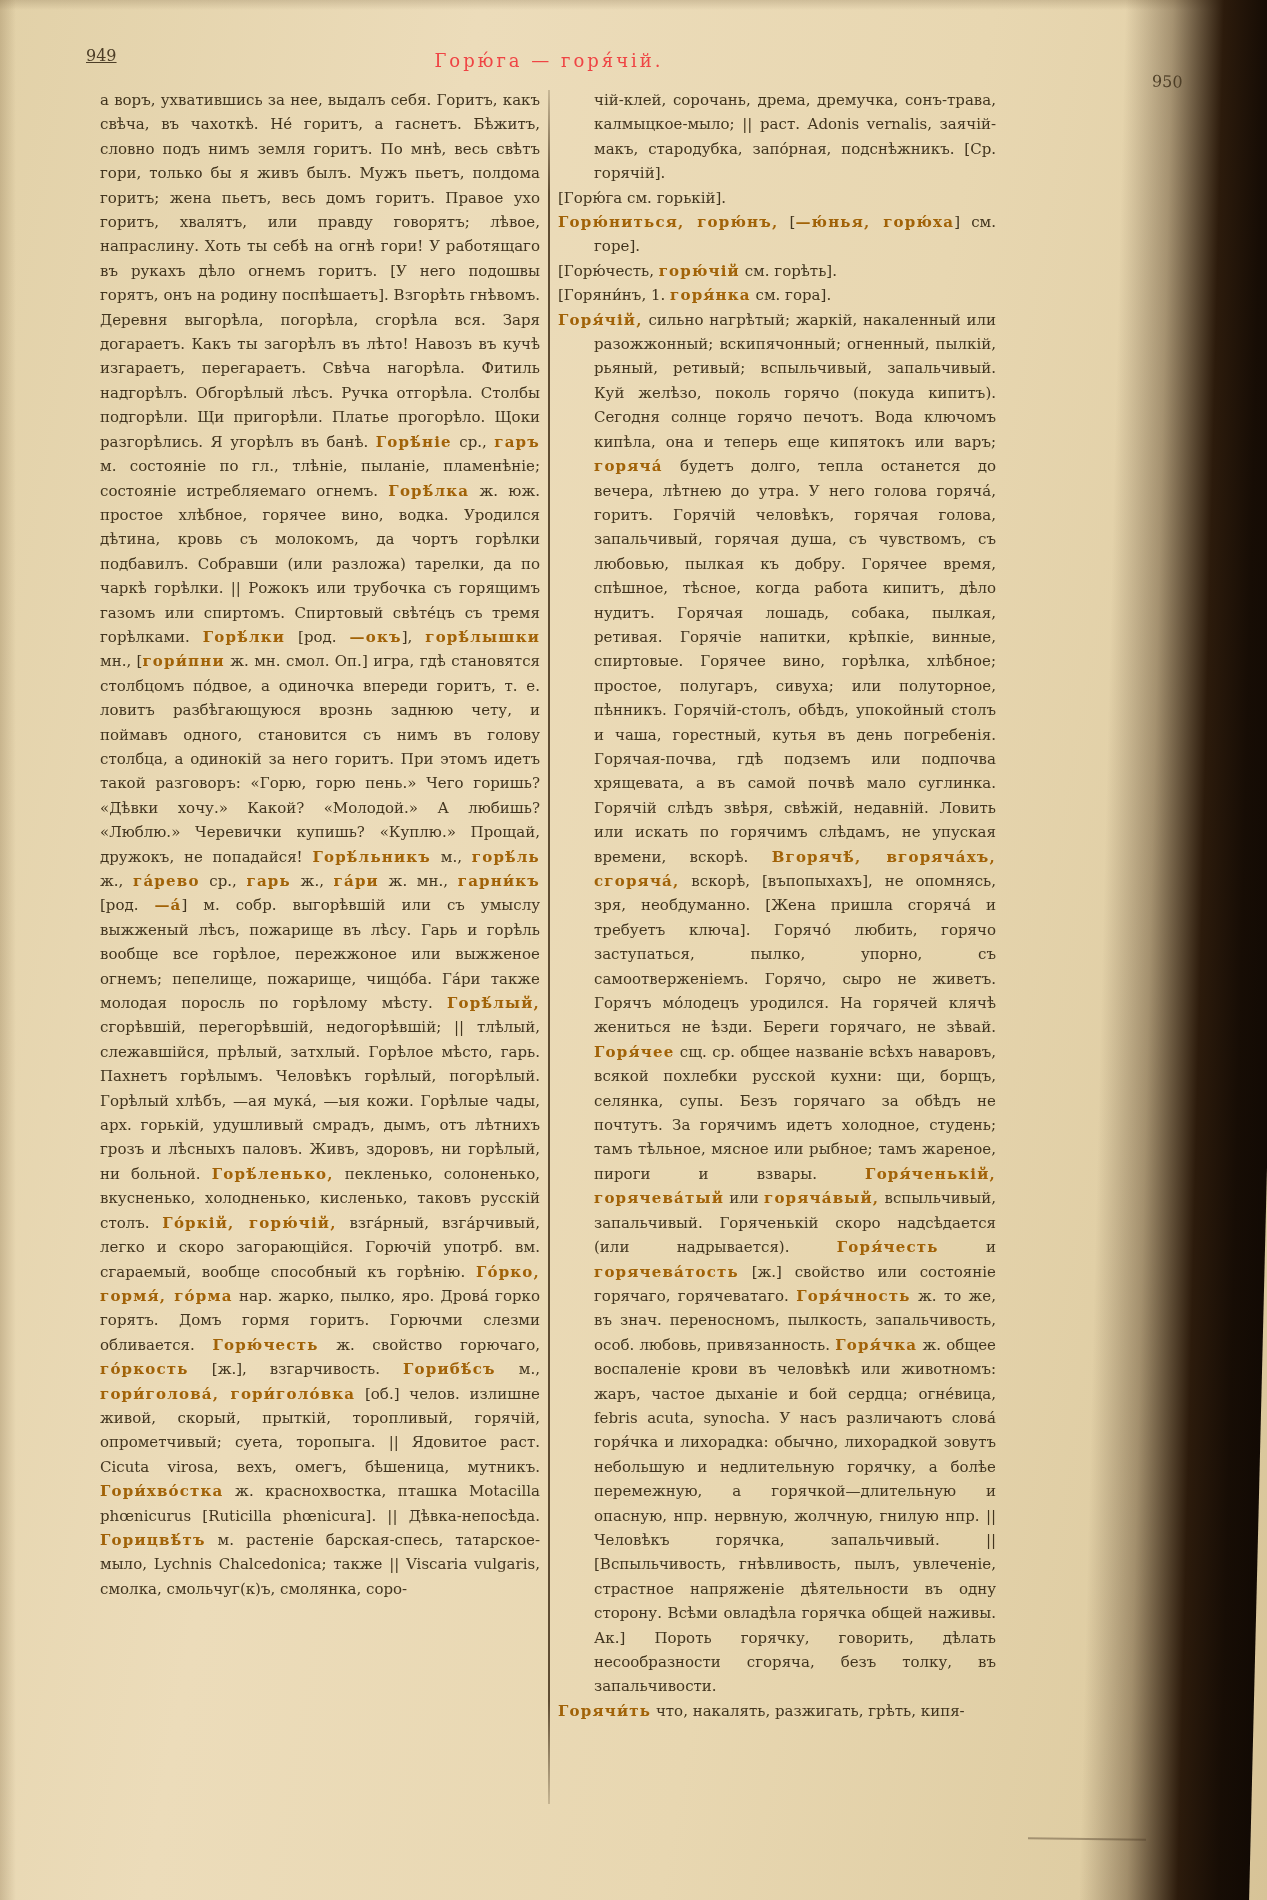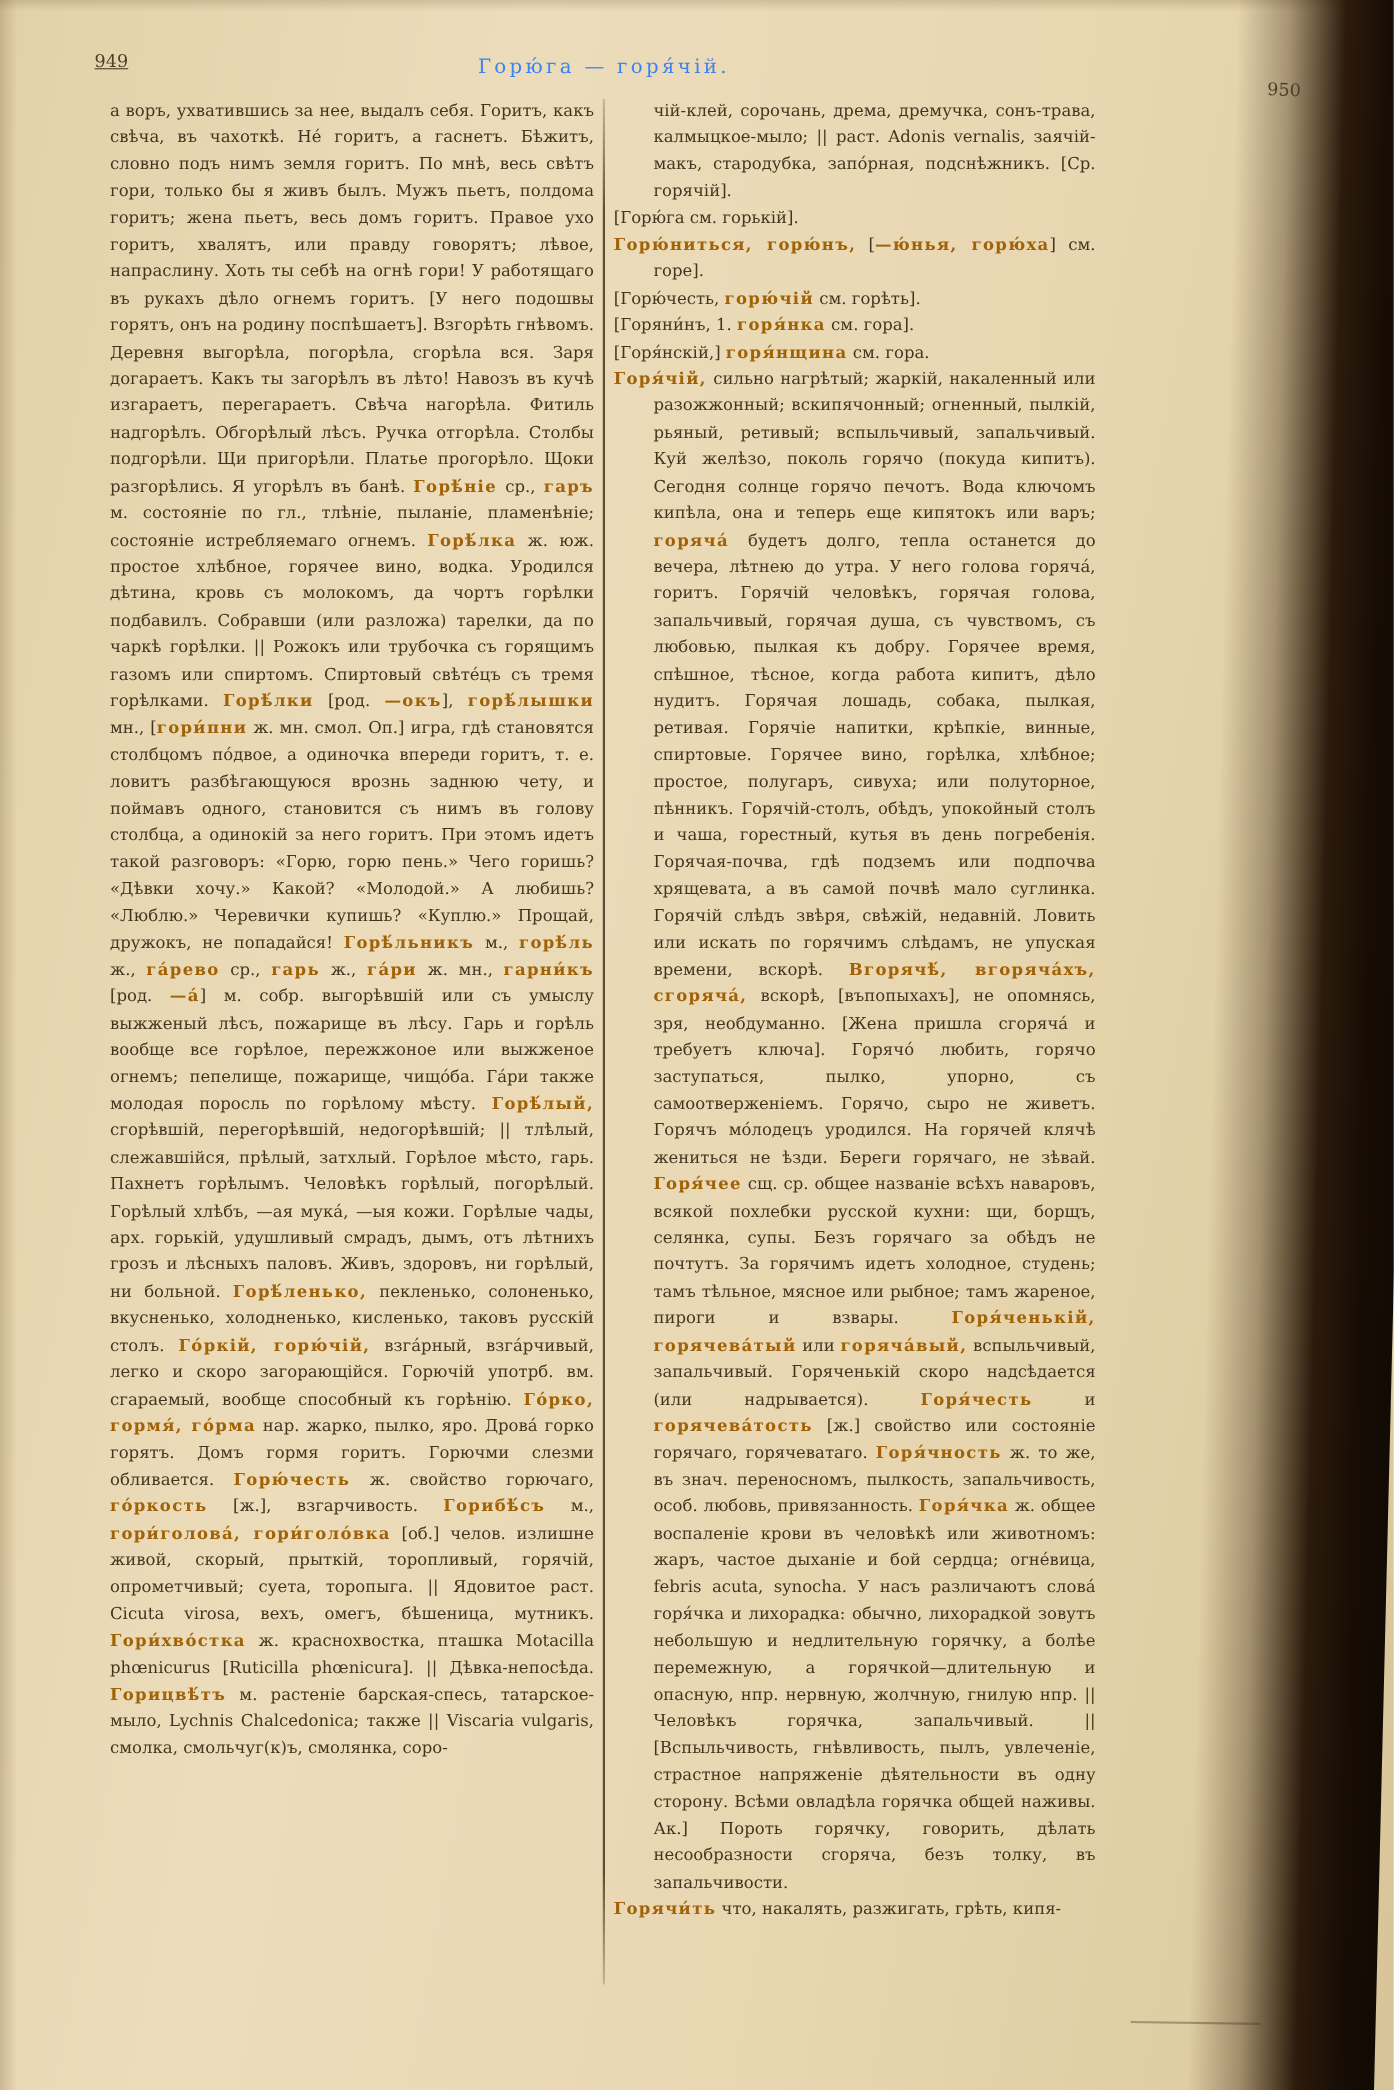--- a/index.html
+++ b/index.html
@@ -13,21 +13,21 @@
     background:linear-gradient(to right,rgba(125,100,62,.28),rgba(125,100,62,0));}
   .top-edge{position:absolute;left:0;top:0;width:100%;height:10px;
     background:linear-gradient(to bottom,rgba(110,88,55,.22),rgba(110,88,55,0));}
   .binding-band{position:absolute;top:-60px;right:-30px;width:170px;height:2060px;
     transform:rotate(1.4deg);transform-origin:top right;
     background:linear-gradient(to right,rgba(64,42,20,0) 0%,rgba(64,42,20,.38) 28%,#2c1b0c 58%,#170d05 82%,#120a04 100%);}
   .page-number{position:absolute;font-size:16px;color:#4d3e27;}
   .pn-left{left:86px;top:46px;text-decoration:underline;}
   .pn-right{left:1152px;top:72px;transform:rotate(2deg);}
   .running-title{position:absolute;left:100px;top:50px;width:898px;text-align:center;
-    font-size:18px;letter-spacing:3px;color:#3b82f6;}
+    font-size:18px;letter-spacing:3px;color:#ef4444;}
   .col{position:absolute;top:88px;height:1716px;overflow:hidden;
     font-size:15px;line-height:24.4px;text-align:justify;color:#42351f;
     text-rendering:optimizeLegibility;}
   .col-left{left:100px;width:440px;}
   .col-right{left:558px;width:438px;}
   .divider{position:absolute;left:548px;top:90px;width:2px;height:1714px;
     background:linear-gradient(to bottom,rgba(95,77,51,.25),#5f4d33 6%,#5f4d33 94%,rgba(95,77,51,.25));}
   .entry{margin:0;padding-left:36px;text-indent:-36px;}
   .entry.cont{text-indent:0;}
   .hw{font-weight:bold;letter-spacing:1.2px;color:#a16207;}
@@ -49,18 +49,17 @@
 <div class="divider"></div>
 
 <div class="col col-left"><span>а воръ, ухватившись за нее, выдалъ себя. </span><span class="it">Горитъ, какъ свѣча, въ чахоткѣ. Не́ горитъ, а гаснетъ. Бѣжитъ, словно подъ нимъ земля горитъ. По мнѣ, весь свѣтъ гори, только бы я живъ былъ. Мужъ пьетъ, полдома горитъ; жена пьетъ, весь домъ горитъ. Правое ухо горитъ, хвалятъ, или правду говорятъ; лѣвое, напраслину. Хоть ты себѣ на огнѣ гори! У работящаго въ рукахъ дѣло огнемъ горитъ. [У него подошвы горятъ, онъ на родину поспѣшаетъ]. Взгорѣть гнѣвомъ. Деревня выгорѣла, погорѣла, сгорѣла вся. Заря догараетъ. Какъ ты загорѣлъ въ лѣто! Навозъ въ кучѣ изгараетъ, перегараетъ. Свѣча нагорѣла. Фитиль надгорѣлъ. Обгорѣлый лѣсъ. Ручка отгорѣла. Столбы подгорѣли. Щи пригорѣли. Платье прогорѣло. Щоки разгорѣлись. Я угорѣлъ въ банѣ. </span><span class="hw">Горѣ́ніе</span><span> ср., </span><span class="hw">гаръ</span><span> м. состояніе по гл., тлѣніе, пыланіе, пламенѣніе; состояніе истребляемаго огнемъ. </span><span class="hw">Горѣ́лка</span><span> ж. </span><span class="it">юж.</span><span> простое хлѣбное, горячее вино, водка. </span><span class="it">Уродился дѣтина, кровь съ молокомъ, да чортъ горѣлки подбавилъ. Собравши (или разложа) тарелки, да по чаркѣ горѣлки.</span><span> || Рожокъ или трубочка съ горящимъ газомъ или спиртомъ. </span><span class="it">Спиртовый свѣте́цъ съ тремя горѣлками. </span><span class="hw">Горѣ́лки</span><span> [род. </span><span class="hw">—окъ</span><span>], </span><span class="hw">горѣ́лышки</span><span> мн., [</span><span class="hw">гори́пни</span><span> ж. мн. </span><span class="it">смол.</span><span> Оп.] игра, гдѣ становятся столбцомъ по́двое, а одиночка впереди </span><span class="it">горитъ</span><span>, т. е. ловитъ разбѣгающуюся врознь заднюю чету, и поймавъ одного, становится съ нимъ въ голову столбца, а одинокій за него горитъ. При этомъ идетъ такой разговоръ: </span><span class="it">«Горю, горю пень.»</span><span> Чего горишь? </span><span class="it">«Дѣвки хочу.»</span><span> Какой? </span><span class="it">«Молодой.»</span><span> А любишь? </span><span class="it">«Люблю.»</span><span> Черевички купишь? </span><span class="it">«Куплю.»</span><span> Прощай, дружокъ, не попадайся! </span><span class="hw">Горѣ́льникъ</span><span> м., </span><span class="hw">горѣ́ль</span><span> ж., </span><span class="hw">га́рево</span><span> ср., </span><span class="hw">гарь</span><span> ж., </span><span class="hw">га́ри</span><span> ж. мн., </span><span class="hw">гарни́къ</span><span> [род. </span><span class="hw">—а́</span><span>] м. собр. выгорѣвшій или съ умыслу выжженый лѣсъ, пожарище въ лѣсу. </span><span class="it">Гарь</span><span> и </span><span class="it">горѣль</span><span> вообще все горѣлое, пережжоное или выжженое огнемъ; пепелище, пожарище, чищо́ба. </span><span class="it">Га́ри</span><span> также молодая поросль по горѣлому мѣсту. </span><span class="hw">Горѣ́лый,</span><span> сгорѣвшій, перегорѣвшій, недогорѣвшій; || тлѣлый, слежавшійся, прѣлый, затхлый. </span><span class="it">Горѣлое мѣсто, гарь. Пахнетъ горѣлымъ. Человѣкъ горѣлый, погорѣлый. Горѣлый хлѣбъ, —ая мука́, —ыя кожи. Горѣлые чады,</span><span> арх. горькій, удушливый смрадъ, дымъ, отъ лѣтнихъ грозъ и лѣсныхъ паловъ. </span><span class="it">Живъ, здоровъ, ни горѣлый, ни больной. </span><span class="hw">Горѣ́ленько,</span><span class="it"> пекленько, солоненько, вкусненько, холодненько, кисленько,</span><span> таковъ русскій столъ. </span><span class="hw">Го́ркій, горю́чій,</span><span> взга́рный, взга́рчивый, легко и скоро загорающійся. </span><span class="it">Горючій</span><span> употрб. вм. сгараемый, вообще способный къ горѣнію. </span><span class="hw">Го́рко, гормя́, го́рма</span><span> нар. жарко, пылко, яро. </span><span class="it">Дрова́ горко горятъ. Домъ гормя горитъ. Горючми слезми обливается. </span><span class="hw">Горю́честь</span><span> ж. свойство горючаго, </span><span class="hw">го́ркость</span><span> [ж.], взгарчивость. </span><span class="hw">Горибѣ́съ</span><span> м., </span><span class="hw">гори́голова́, гори́голо́вка</span><span> [об.] челов. излишне живой, скорый, прыткій, торопливый, горячій, опрометчивый; суета, торопыга. || Ядовитое раст. Cicuta virosa, вехъ, омегъ, бѣшеница, мутникъ. </span><span class="hw">Гори́хво́стка</span><span> ж. краснохвостка, пташка Motacilla phœnicurus [Ruticilla phœnicura]. || Дѣвка-непосѣда. </span><span class="hw">Горицвѣ́тъ</span><span> м. растеніе барская-спесь, татарское-мыло, Lychnis Chalcedonica; также || Viscaria vulgaris, смолка, смольчуг(к)ъ, смолянка, соро-</span></div>
 
 <div class="col col-right">
     <p class="entry cont"><span>чій-клей, сорочань, дрема, дремучка, сонъ-трава, калмыцкое-мыло; || раст. Adonis vernalis, заячій-макъ, стародубка, запо́рная, подснѣжникъ. [Ср. </span><span class="it">горячій</span><span>].</span></p>
     <p class="entry"><span>[Горю́га см. </span><span class="it">горькій</span><span>].</span></p>
     <p class="entry"><span class="hw">Горю́ниться, горю́нъ,</span><span> [</span><span class="hw">—ю́нья, горю́ха</span><span>] см. </span><span class="it">горе</span><span>].</span></p>
     <p class="entry"><span>[Горю́честь, </span><span class="hw">горю́чій</span><span> см. </span><span class="it">горѣть</span><span>].</span></p>
     <p class="entry"><span>[Горяни́нъ, 1. </span><span class="hw">горя́нка</span><span> см. </span><span class="it">гора</span><span>].</span></p>
-    <p class="entry"><span>[Горя́нскій,] </span><span class="hw">горя́нщина</span><span> см. </span><span class="it">гора</span><span>.</span></p>
     <p class="entry"><span class="hw">Горя́чій,</span><span> сильно нагрѣтый; жаркій, накаленный или разожжонный; вскипячонный; огненный, пылкій, рьяный, ретивый; вспыльчивый, запальчивый. </span><span class="it">Куй желѣзо, поколь горячо (покуда кипитъ). Сегодня солнце горячо печотъ. Вода ключомъ кипѣла, она и теперь еще кипятокъ или варъ; </span><span class="hw">горяча́</span><span class="it"> будетъ долго, тепла останется до вечера, лѣтнею до утра. У него голова горяча́, горитъ. Горячій человѣкъ, горячая голова,</span><span> запальчивый, </span><span class="it">горячая душа,</span><span> съ чувствомъ, съ любовью, пылкая къ добру. </span><span class="it">Горячее время,</span><span> спѣшное, тѣсное, когда работа кипитъ, дѣло нудитъ. </span><span class="it">Горячая лошадь, собака,</span><span> пылкая, ретивая. </span><span class="it">Горячіе напитки,</span><span> крѣпкіе, винные, спиртовые. </span><span class="it">Горячее вино,</span><span> горѣлка, хлѣбное; простое, полугаръ, сивуха; или полуторное, пѣнникъ. </span><span class="it">Горячій-столъ, обѣдъ,</span><span> упокойный столъ и чаша, горестный, кутья въ день погребенія. </span><span class="it">Горячая-почва,</span><span> гдѣ подземъ или подпочва хрящевата, а въ самой почвѣ мало суглинка. </span><span class="it">Горячій слѣдъ звѣря,</span><span> свѣжій, недавній. </span><span class="it">Ловить или искать по горячимъ слѣдамъ,</span><span> не упуская времени, вскорѣ. </span><span class="hw">Вгорячѣ́, вгоряча́хъ, сгоряча́,</span><span> вскорѣ, [въпопыхахъ], не опомнясь, зря, необдуманно. </span><span class="it">[Жена пришла сгоряча́ и требуетъ ключа]. Горячо́ любить, горячо заступаться,</span><span> пылко, упорно, съ самоотверженіемъ. </span><span class="it">Горячо, сыро не живетъ. Горячъ мо́лодецъ уродился. На горячей клячѣ жениться не ѣзди. Береги горячаго, не зѣвай.</span><span> </span><span class="hw">Горя́чее</span><span> сщ. ср. общее названіе всѣхъ наваровъ, всякой похлебки русской кухни: щи, борщъ, селянка, супы. </span><span class="it">Безъ горячаго за обѣдъ не почтутъ.</span><span> За горячимъ идетъ </span><span class="it">холодное,</span><span> студень; тамъ </span><span class="it">тѣльное,</span><span> мясное или рыбное; тамъ </span><span class="it">жареное, пироги</span><span> и </span><span class="it">взвары.</span><span> </span><span class="hw">Горя́ченькій, горячева́тый</span><span> или </span><span class="hw">горяча́вый,</span><span> вспыльчивый, запальчивый. </span><span class="it">Горяченькій скоро надсѣдается (или надрывается). </span><span class="hw">Горя́честь</span><span> и </span><span class="hw">горячева́тость</span><span> [ж.] свойство или состояніе горячаго, горячеватаго. </span><span class="hw">Горя́чность</span><span> ж. то же, въ знач. переносномъ, пылкость, запальчивость, особ. любовь, привязанность. </span><span class="hw">Горя́чка</span><span> ж. общее воспаленіе крови въ человѣкѣ или животномъ: жаръ, частое дыханіе и бой сердца; огне́вица, febris acuta, synocha. У насъ различаютъ слова́ </span><span class="it">горя́чка</span><span> и </span><span class="it">лихорадка:</span><span> обычно, </span><span class="it">лихорадкой</span><span> зовутъ небольшую и недлительную горячку, а болѣе перемежную, а </span><span class="it">горячкой</span><span>—длительную и опасную, нпр. нервную, жолчную, гнилую нпр. || Человѣкъ </span><span class="it">горячка,</span><span> запальчивый. || [Вспыльчивость, гнѣвливость, пылъ, увлеченіе, страстное напряженіе дѣятельности въ одну сторону. </span><span class="it">Всѣми овладѣла горячка общей наживы.</span><span> Ак.] </span><span class="it">Пороть горячку,</span><span> говорить, дѣлать несообразности сгоряча, безъ толку, въ запальчивости.</span></p>
     <p class="entry"><span class="hw">Горячи́ть</span><span> что, накалять, разжигать, грѣть, кипя-</span></p>
   </div>
 
 <div class="mark-dash"></div>
 
 </body></html>

